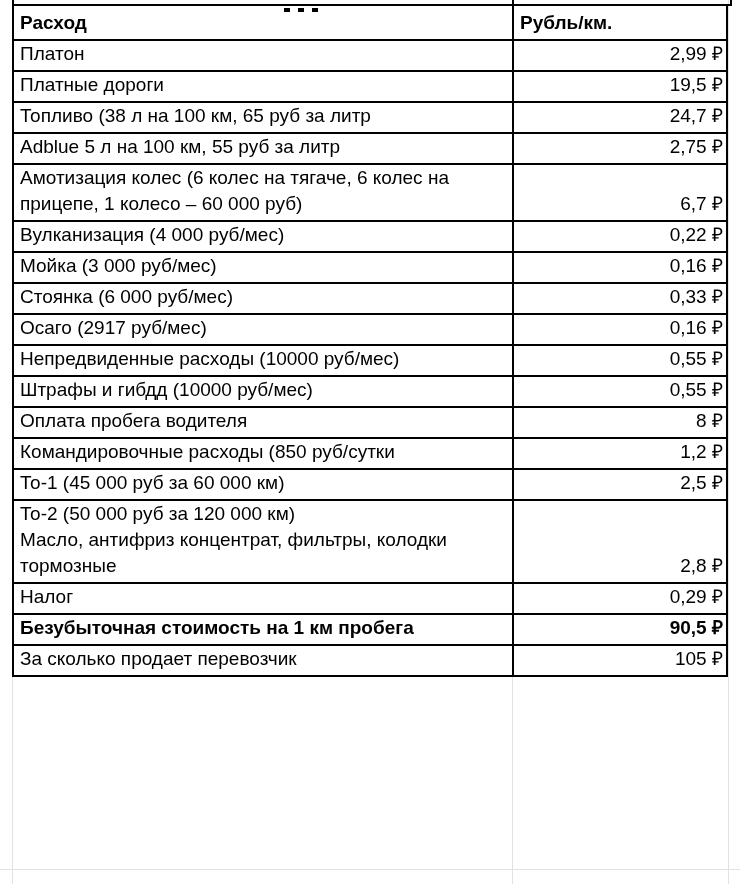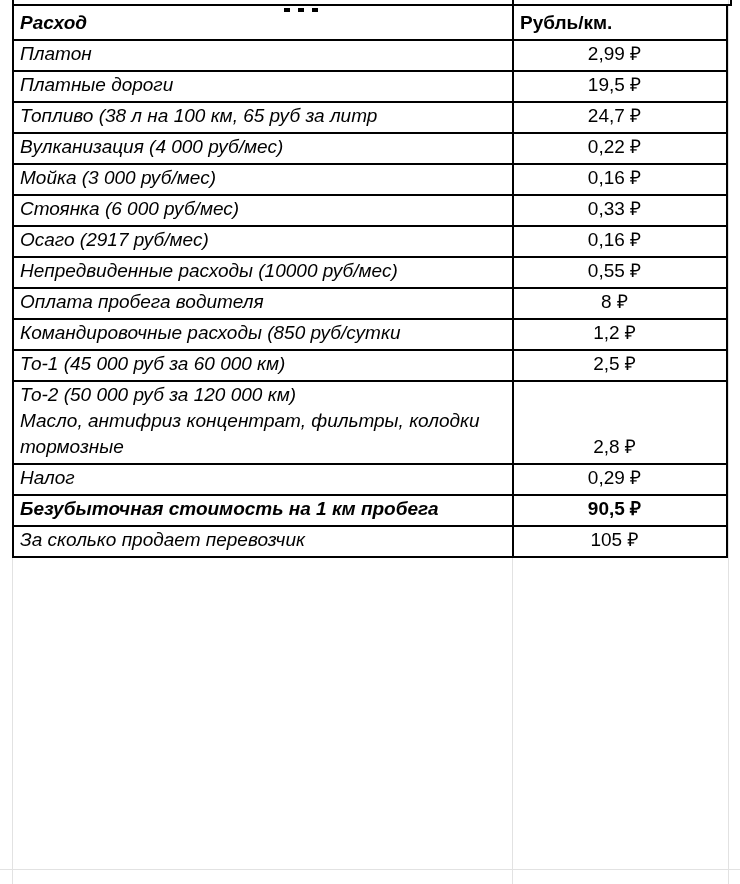--- a/index.html
+++ b/index.html
@@ -4,22 +4,22 @@
 <style>
   html, body { margin:0; padding:0; background:#ffffff; }
   body { width:740px; height:884px; position:relative; overflow:hidden;
          font-family:"Liberation Sans", sans-serif; color:#000; }
   
   .grid-v { position:absolute; top:0; bottom:0; width:1px; background:#e2e2e2; }
   .grid-h { position:absolute; left:0; right:0; height:1px; background:#e2e2e2; }
   .sheet { position:absolute; left:12px; top:4px; width:716px; border-collapse:collapse; }
   .sheet td { border:2px solid #000; padding:0 5px 3px 6px; font-size:19px; line-height:26px;
               vertical-align:bottom; white-space:normal; }
-  .sheet td.label { width:487px;font-style:italic; }
-  .sheet td.value { text-align:center; white-space:nowrap; padding-right:17px; }
+  .sheet td.label { width:487px; }
+  .sheet td.value { text-align:right; white-space:nowrap; padding-right:3px; }
   .sheet tr.bold td { font-weight:bold; }
   .sheet tr.header td { font-weight:bold; height:30px; }
   .top-strip { position:absolute; left:12px; top:-30px; width:716px; height:34px;
                border:2px solid #000; border-top:none; }
   .top-strip .div { position:absolute; left:498px; top:0; bottom:0; width:2px; background:#000; }
   .top-strip .frag { position:absolute; left:270px; top:28px; width:60px; height:4px; }
   .frag span { display:inline-block; width:6px; height:4px; background:#000; margin-right:8px; }
 </style>
 </head>
 <body>
@@ -46,37 +46,49 @@
       </tr>
       <tr>
         <td class="label"><span>Платные дороги</span></td>
         <td class="value">19,5 ₽</td>
       </tr>
       <tr>
         <td class="label"><span>Топливо (38 л на 100 км, 65 руб за литр</span></td>
         <td class="value">24,7 ₽</td>
       </tr>
       <tr>
+        <td class="label"><span>Adblue 5 л на 100 км, 55 руб за литр</span></td>
+        <td class="value">2,75 ₽</td>
+      </tr>
+      <tr>
+        <td class="label"><span>Амотизация колес (6 колес на тягаче, 6 колес на прицепе, 1 колесо – 60 000 руб)</span></td>
+        <td class="value">6,7 ₽</td>
+      </tr>
+      <tr>
         <td class="label"><span>Вулканизация (4 000 руб/мес)</span></td>
         <td class="value">0,22 ₽</td>
       </tr>
       <tr>
         <td class="label"><span>Мойка (3 000 руб/мес)</span></td>
         <td class="value">0,16 ₽</td>
       </tr>
       <tr>
         <td class="label"><span>Стоянка (6 000 руб/мес)</span></td>
         <td class="value">0,33 ₽</td>
       </tr>
       <tr>
         <td class="label"><span>Осаго (2917 руб/мес)</span></td>
         <td class="value">0,16 ₽</td>
       </tr>
       <tr>
         <td class="label"><span>Непредвиденные расходы (10000 руб/мес)</span></td>
+        <td class="value">0,55 ₽</td>
+      </tr>
+      <tr>
+        <td class="label"><span>Штрафы и гибдд (10000 руб/мес)</span></td>
         <td class="value">0,55 ₽</td>
       </tr>
       <tr>
         <td class="label"><span>Оплата пробега водителя</span></td>
         <td class="value">8 ₽</td>
       </tr>
       <tr>
         <td class="label"><span>Командировочные расходы (850 руб/сутки</span></td>
         <td class="value">1,2 ₽</td>
       </tr>

